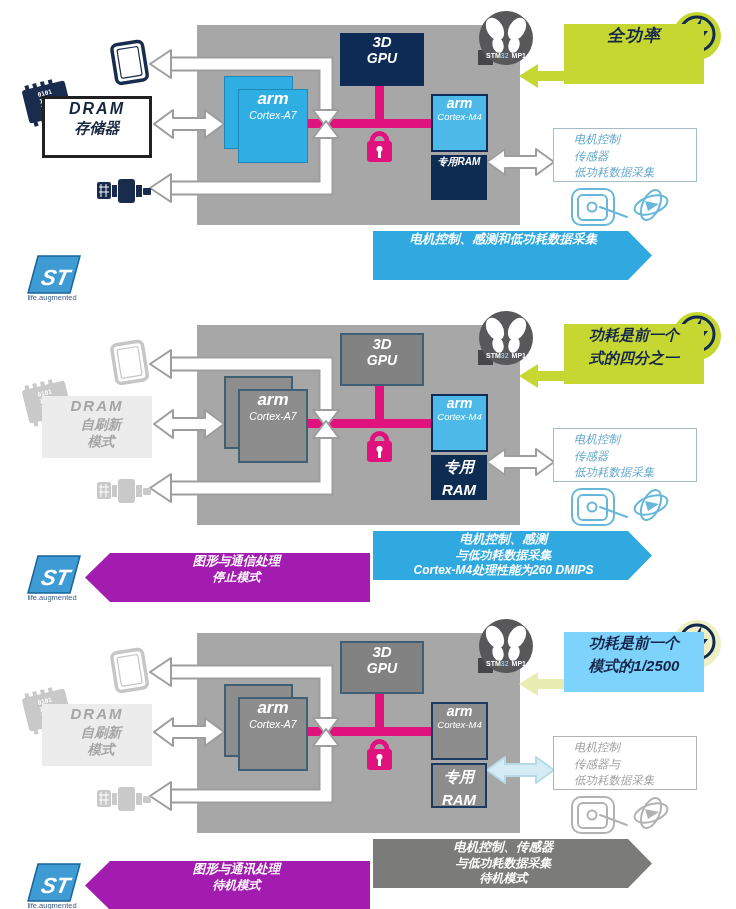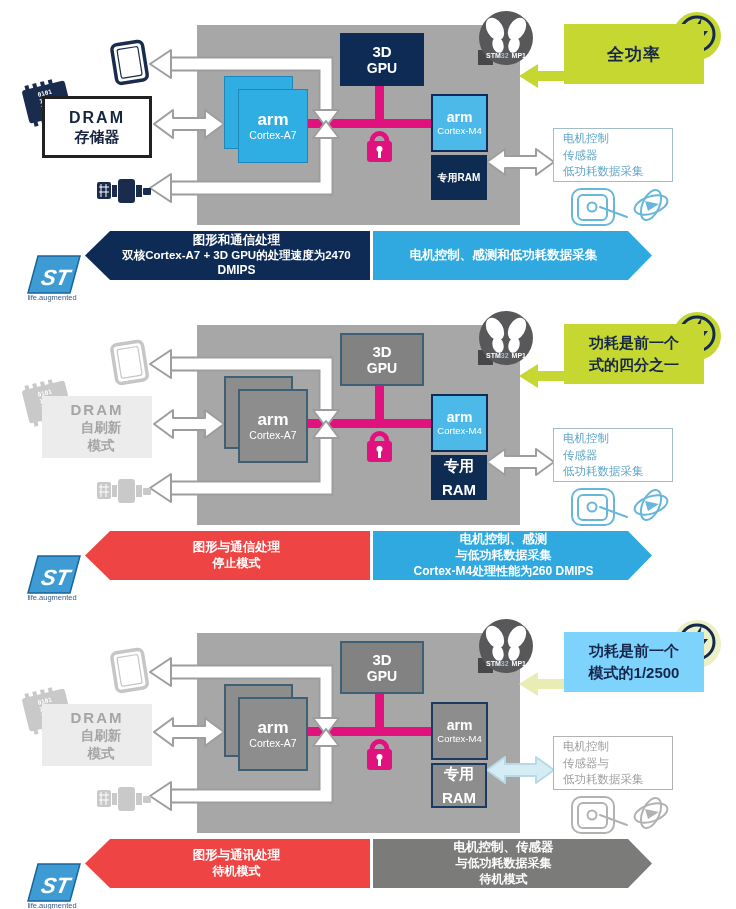--- a/index.html
+++ b/index.html
@@ -3,21 +3,21 @@
 <meta charset="utf-8">
 <style>
   html,body{margin:0;padding:0;background:#fff;}
   .canvas{position:relative;width:736px;height:909px;background:#fff;overflow:hidden;
           font-family:"Liberation Sans","DejaVu Sans",sans-serif;}
   .sec{position:absolute;left:0;width:736px;}
   .sec1{top:0;height:300px}.sec2{top:300px;height:308px}.sec3{top:608px;height:301px}
   .soc{position:absolute;left:197px;top:25px;width:323px;height:200px;background:#A7A7A7;z-index:0;}
   .lay{position:absolute;left:0;top:0;z-index:2;}
   .box{position:absolute;z-index:3;box-sizing:border-box;display:flex;flex-direction:column;
-       align-items:center;justify-content:center;text-align:center;}
+       align-items:center;text-align:center;font-style:italic;}
   
   .gpu{left:340px;top:33px;width:84px;height:53px;background:#0E2B56;color:#fff;}
   .dim .gpu{background:#828282;border:2px solid #3F5F74;}
   .gpu-l1{font-size:15px;font-weight:bold;line-height:1.15;}
   .gpu-l2{font-size:14px;font-weight:bold;}
   .a7{background:#2FAEE3;border:1px solid #1E86B8;color:#fff;}
   .dim .a7{background:#8D8D8D;border:2px solid #3F5F74;}
   .a7back{left:224px;top:76px;width:69px;height:73px;}
   .a7front{left:238px;top:89px;width:70px;height:74px;}
   .brandtxt{font-size:17px;font-weight:bold;line-height:1.1;}
@@ -31,36 +31,36 @@
   .sec3 .ram{background:#8D8D8D;border:2px solid #1A3A5F;}
   
   .dram-box{left:42px;top:96px;width:110px;height:62px;font-weight:bold;}
   .sec1 .dram-box{background:#fff;border:3px solid #202020;color:#162640;line-height:1.25;}
   .sec1 .dram-l1{font-size:16px;letter-spacing:2px;}
   .sec1 .dram-l2{font-size:15px;}
   .dim .dram-box{background:#ECECEC;color:#A5A5A5;line-height:1.3;}
   .dim .dram-l1{font-size:15px;letter-spacing:2px;}
   .dim .dram-l2,.dim .dram-l3{font-size:13.5px;margin-left:8px;}
   
-  .side-box{left:553px;top:128px;width:120px;height:54px;background:#fff;border:1.5px solid #A3BCC9;
+  .side-box{left:553px;top:128px;width:144px;height:54px;background:#fff;border:1.5px solid #A3BCC9;
             color:#5FA5C9;font-size:11.5px;line-height:1.45;align-items:flex-start;text-align:left;
-            padding:2px 9px;}
+            padding:2px 20px;}
   .sec3 .side-box{border-color:#B3B3B3;color:#9E9E9E;}
   .callout{left:564px;top:24px;width:140px;height:60px;background:#C5D730;color:#16264A;font-weight:bold;}
   .sec1 .callout{font-size:17px;letter-spacing:1px;}
   .sec2 .callout,.sec3 .callout{font-size:15px;line-height:1.5;}
   .sec3 .callout{background:#7dd3fc;}
   
   .banner{color:#fff;font-weight:bold;}
   .bline{font-size:12px;line-height:1.32;}
   .bline1{font-size:12.5px;line-height:1.32;}
   .sec1 .banner-left .bline-mid{font-size:11.5px;}
   .banner-left{left:85px;top:231px;width:285px;height:49px;background:#0E2B56;
                clip-path:polygon(8.8% 0,100% 0,100% 100%,8.8% 100%,0 50%);padding-left:18px;}
-  .sec2 .banner-left,.sec3 .banner-left{background:#ef4444;}
+  .sec2 .banner-left,.sec3 .banner-left{background:#a21caf;margin-top:22px;}
   .banner-right{left:373px;top:231px;width:279px;height:49px;background:#2FA9E0;
                 clip-path:polygon(0 0,91.4% 0,100% 50%,91.4% 100%,0 100%);padding-right:18px;}
   .sec3 .banner-right{background:#7B7B7A;}
   .tagline{left:10px;top:293px;width:84px;color:#3A5B85;font-size:7.5px;text-align:center;z-index:3;position:absolute;}
   
   .busfill{fill:#E0127E;}
   .shaft-o{stroke:#9D9D9D;stroke-width:15;fill:none;}
   .shaft-i{stroke:#FFF;stroke-width:11;fill:none;}
   .warrow{fill:#FFF;stroke:#9D9D9D;stroke-width:2;stroke-linejoin:round;}
   .sec3 .m4arrow{fill:#D6ECF5;stroke:#B7DAE8;}
@@ -212,25 +212,20 @@
       <div class="dram-l2">存储器</div>
     </div>
     <div class="box side-box">
       <div>电机控制</div>
       <div>传感器</div>
       <div>低功耗数据采集</div>
     </div>
     <div class="box callout">
       <div>全功率</div>
     </div>
-    <div class="box banner banner-left">
-      <div class="bline1">图形和通信处理</div>
-      <div class="bline bline-mid">双核Cortex-A7 + 3D GPU的处理速度为2470</div>
-      <div class="bline">DMIPS</div>
-    </div>
     <div class="box banner banner-right">
       <div class="bline1">电机控制、感测和低功耗数据采集</div>
     </div>
     <div class="tagline">life.augmented</div>
   </div>
 
   <div class="sec sec2 dim">
     <div class="soc"></div>
     <svg class="lay" width="736" height="300" viewBox="0 0 736 300">
       <g>

